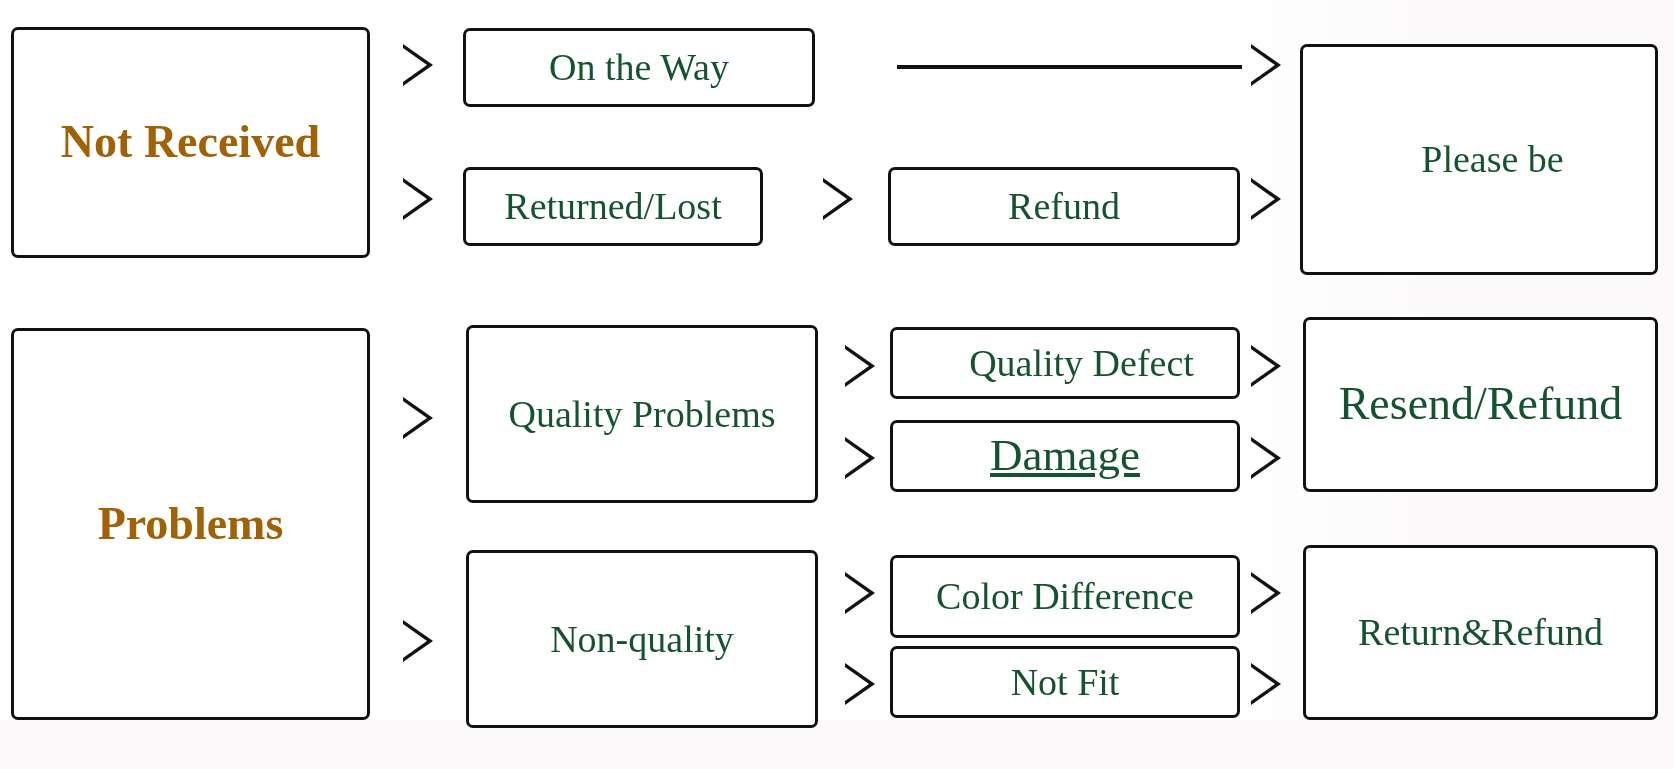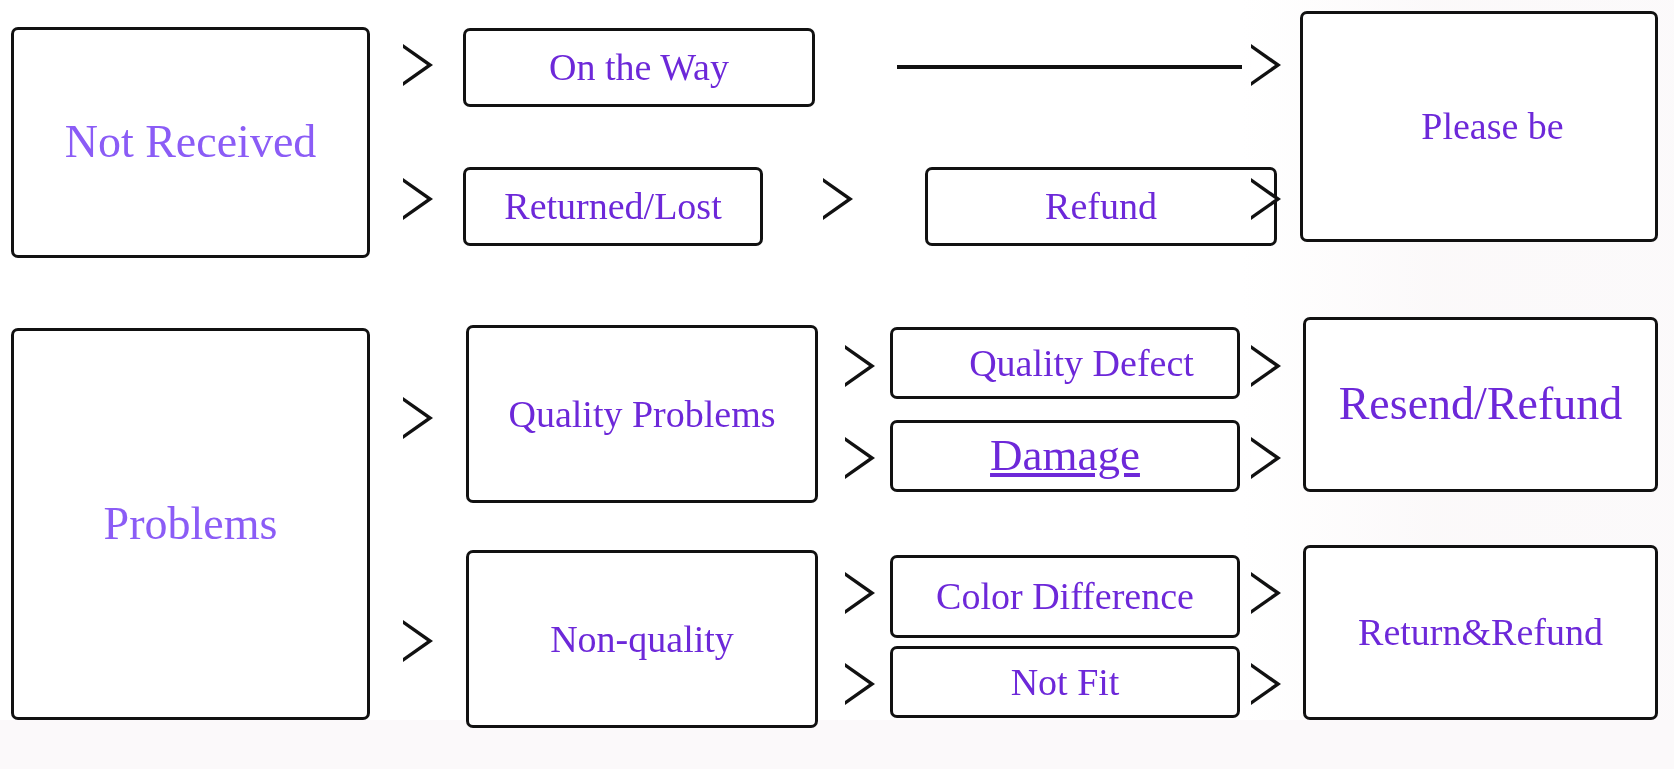--- a/index.html
+++ b/index.html
@@ -32,28 +32,28 @@
   .node {
     position: absolute;
     box-sizing: border-box;
     border: 3px solid #111111;
     border-radius: 7px;
     background: #ffffff;
     display: flex;
     align-items: center;
     justify-content: center;
     text-align: center;
-    color: #6d28d9;
+    color: #14532d;
     line-height: 1.18;
     padding: 0 10px;
   }
   .node.root {
     border-width: 3px;
   }
-  .node.accent { color: #8b5cf6; }
+  .node.accent { color: #a16207; font-weight: bold; }
 
   .arrow {
     position: absolute;
     width: 0; height: 0;
     pointer-events: none;
   }
   
   .arrow .tri-outer,
   .arrow .tri-inner {
     position: absolute;
@@ -106,28 +106,28 @@
       <span class="tri-inner"></span>
   </div>
 
   <div class="node" style="left:463px; top:167px; width:300px; height:79px; font-size:38px;">Returned/Lost</div>
 
   <div class="arrow" style="left:823px; top:178px;">
     <span class="tri-outer"></span>
       <span class="tri-inner"></span>
   </div>
 
-  <div class="node" style="left:888px; top:167px; width:352px; height:79px; font-size:38px;margin-left:37px;">Refund</div>
+  <div class="node" style="left:888px; top:167px; width:352px; height:79px; font-size:38px;">Refund</div>
 
   <div class="arrow" style="left:1251px; top:178px;">
     <span class="tri-outer"></span>
       <span class="tri-inner"></span>
   </div>
 
-  <div class="node" style="left:1300px; top:11px; width:358px; height:231px; font-size:38px; flex-direction:column;padding-left:37px;">
+  <div class="node" style="left:1300px; top:44px; width:358px; height:231px; font-size:38px; flex-direction:column;padding-left:37px;">
     <span>Please be</span>
   </div>
 
   <div class="node root accent" style="left:11px; top:328px; width:359px; height:392px; font-size:46px;">Problems</div>
 
   <div class="arrow" style="left:403px; top:397px;">
     <span class="tri-outer"></span>
       <span class="tri-inner"></span>
   </div>
 

